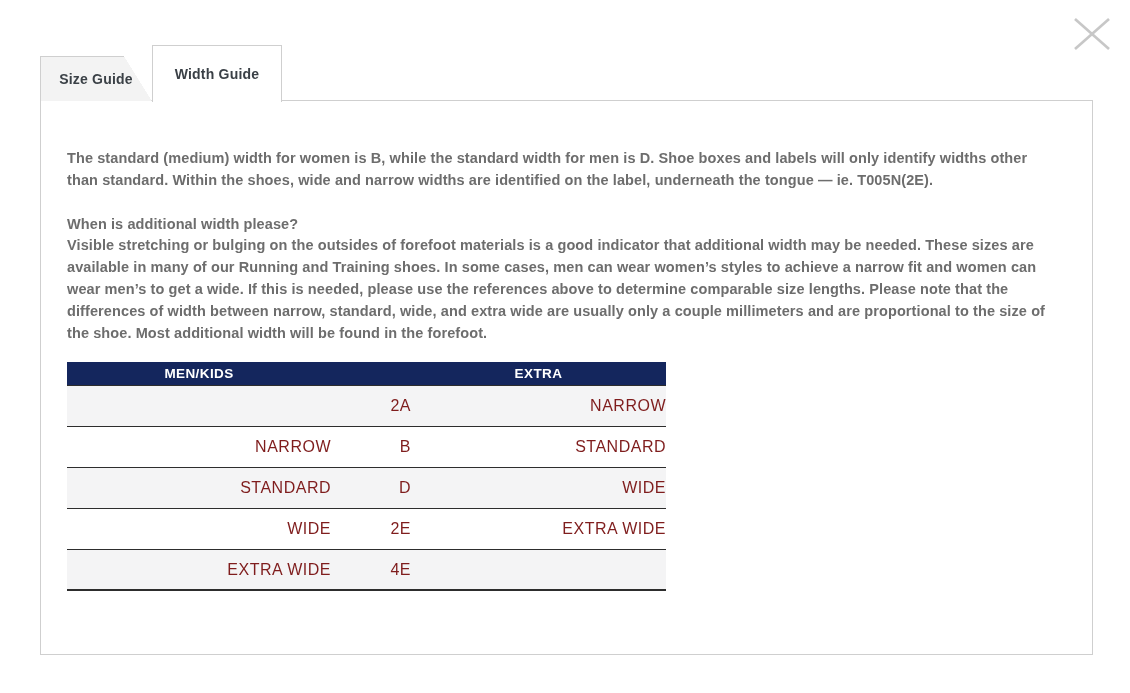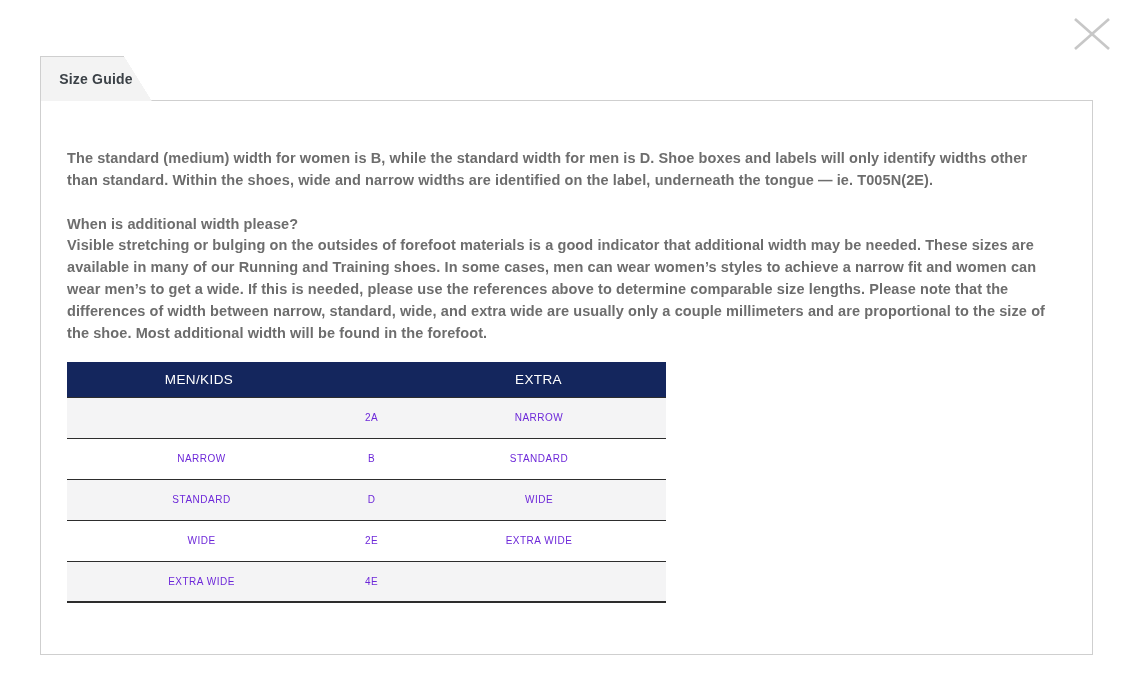--- a/index.html
+++ b/index.html
@@ -51,27 +51,27 @@
   .question-block { margin-bottom: 18px; }
 
   table.width-table {
     width: 599px; border-collapse: collapse; table-layout: fixed;
     border-bottom: 2px solid #2d2d2d; margin-top: 7px;
   }
   table.width-table col.c1 { width: 264px; }
   table.width-table col.c2 { width: 80px; }
   table.width-table col.c3 { width: 255px; }
   table.width-table thead th {
-    background: #14265d; color: #ffffff; height: 35px;
-    font-size: 13.5px; font-weight: 400; letter-spacing: 0.4px;
+    background: #14265d; color: #ffffff; height: 23px;
+    font-size: 13.5px; font-weight: 700; letter-spacing: 0.4px;
     text-align: center;
   }
   table.width-table tbody td {
-    height: 41px; font-size: 10px; font-weight: 400; color: #6d28d9;
-    letter-spacing: 0.5px; text-align: center; vertical-align: middle;
+    height: 41px; font-size: 16px; font-weight: 400; color: #7f1d1d;
+    letter-spacing: 0.5px; text-align: right; vertical-align: middle;
   }
   table.width-table tbody tr { border-top: 1px solid #2d2d2d; }
   table.width-table tbody tr:nth-child(odd) { background: #f4f4f5; }
   table.width-table tbody tr:nth-child(even) { background: #ffffff; }
   table.width-table tbody td:nth-child(1) { padding-left: 5px; }
   table.width-table tbody td:nth-child(2) { padding-left: 1px; }
   table.width-table tbody td:nth-child(3) { padding-left: 1px; }
 </style>
 </head>
 <body>
@@ -79,20 +79,23 @@
 <button class="close-btn" aria-label="Close">
   <svg width="40" height="36" viewBox="0 0 40 36">
     <line x1="3" y1="3" x2="37" y2="33" stroke="#c7c7c7" stroke-width="2.6"></line>
     <line x1="37" y1="3" x2="3" y2="33" stroke="#c7c7c7" stroke-width="2.6"></line>
   </svg>
 </button>
 
 <div class="tab-bar">
   <div class="tab tab-inactive">
     <span>Size Guide</span>
+  </div>
+  <div class="tab tab-active">
+    <span>Width Guide</span>
   </div>
 </div>
 
 <div class="panel">
   <p class="body-text intro">The standard (medium) width for women is B, while the standard width for men is D. Shoe boxes and labels will only identify widths other than standard. Within the shoes, wide and narrow widths are identified on the label, underneath the tongue — ie. T005N(2E).</p>
 
   <div class="body-text question-block">
     <div>When is additional width please?</div>
     <div>Visible stretching or bulging on the outsides of forefoot materials is a good indicator that additional width may be needed. These sizes are available in many of our Running and Training shoes. In some cases, men can wear women’s styles to achieve a narrow fit and women can wear men’s to get a wide. If this is needed, please use the references above to determine comparable size lengths. Please note that the differences of width between narrow, standard, wide, and extra wide are usually only a couple millimeters and are proportional to the size of the shoe. Most additional width will be found in the forefoot.</div>
   </div>

